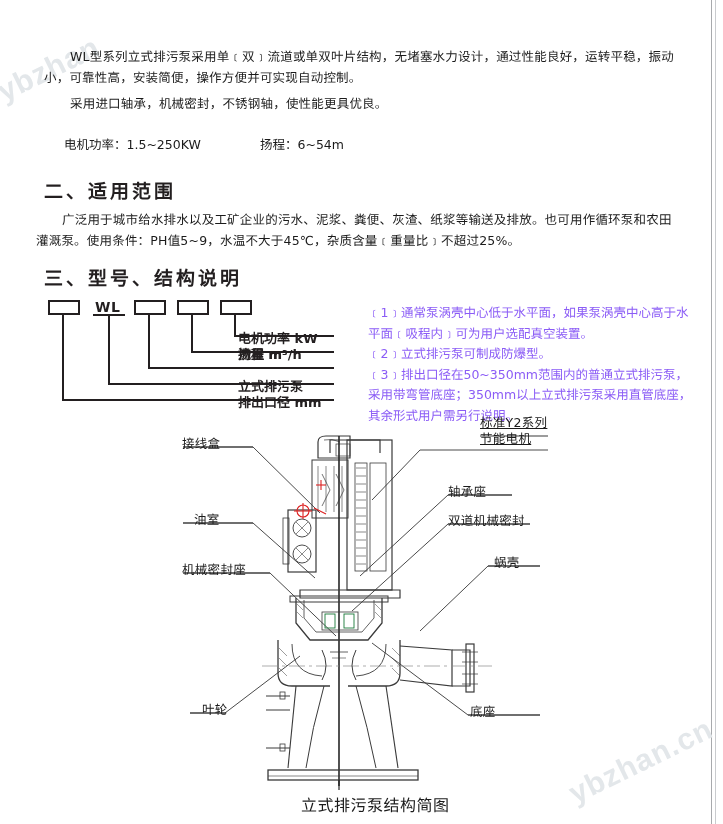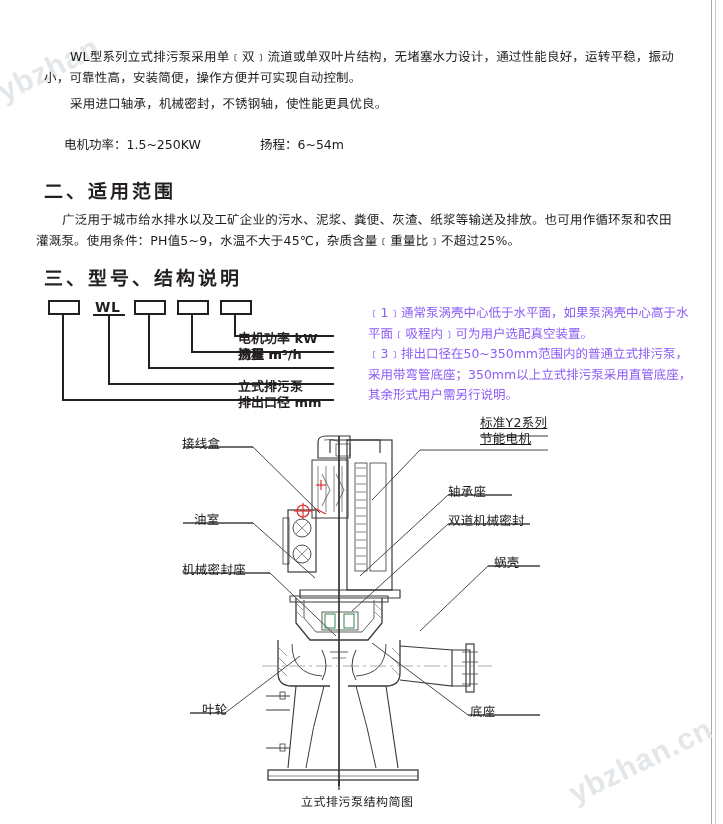--- a/index.html
+++ b/index.html
@@ -176,21 +176,21 @@
     font-family: "DejaVu Sans", "Liberation Sans", sans-serif;
     font-size: 12.5px;
     color: #1b1b1b;
     white-space: nowrap;
     letter-spacing: 0.3px;
   }
   .callout.two-line { line-height: 16px; text-align: left; text-decoration: underline; }
   .caption {
     position: absolute;
     font-family: Liberation Mono, monospace;
-    font-size: 12px;
+    font-size: 16px;
     color: #1b1b1b;
     letter-spacing: 0.5px;
     white-space: nowrap;
   }
 </style>
 </head>
 <body>
 
 <div class="page">
 
@@ -236,20 +236,21 @@
 
     <div class="mtext" style="left:216px; top:28px;">电机功率 kW</div>
     <div class="mtext" style="left:216px; top:44px;">扬程 m</div>
     <div class="mtext" style="left:216px; top:44px;text-align:right;">流量 m³/h</div>
     <div class="mtext" style="left:216px; top:76px;">立式排污泵</div>
     <div class="mtext" style="left:216px; top:92px;">排出口径 mm</div>
   </div>
 
   <div class="notes">
     <p>﹝1﹞通常泵涡壳中心低于水平面，如果泵涡壳中心高于水平面﹝吸程内﹞可为用户选配真空装置。</p>
+    <p>﹝2﹞立式排污泵可制成防爆型。</p>
     <p>﹝3﹞排出口径在50~350mm范围内的普通立式排污泵，采用带弯管底座；350mm以上立式排污泵采用直管底座，其余形式用户需另行说明。</p>
   </div>
 
   <div class="drawing">
     <svg width="723" height="406" viewBox="0 0 723 406" xmlns="http://www.w3.org/2000/svg">
       <g fill="none" stroke="#3a3a3a" stroke-width="1">
 
         <g stroke="#4a4a4a" stroke-width="1">
 
           <path d="M183 29 L253 29 L320 95"></path>

